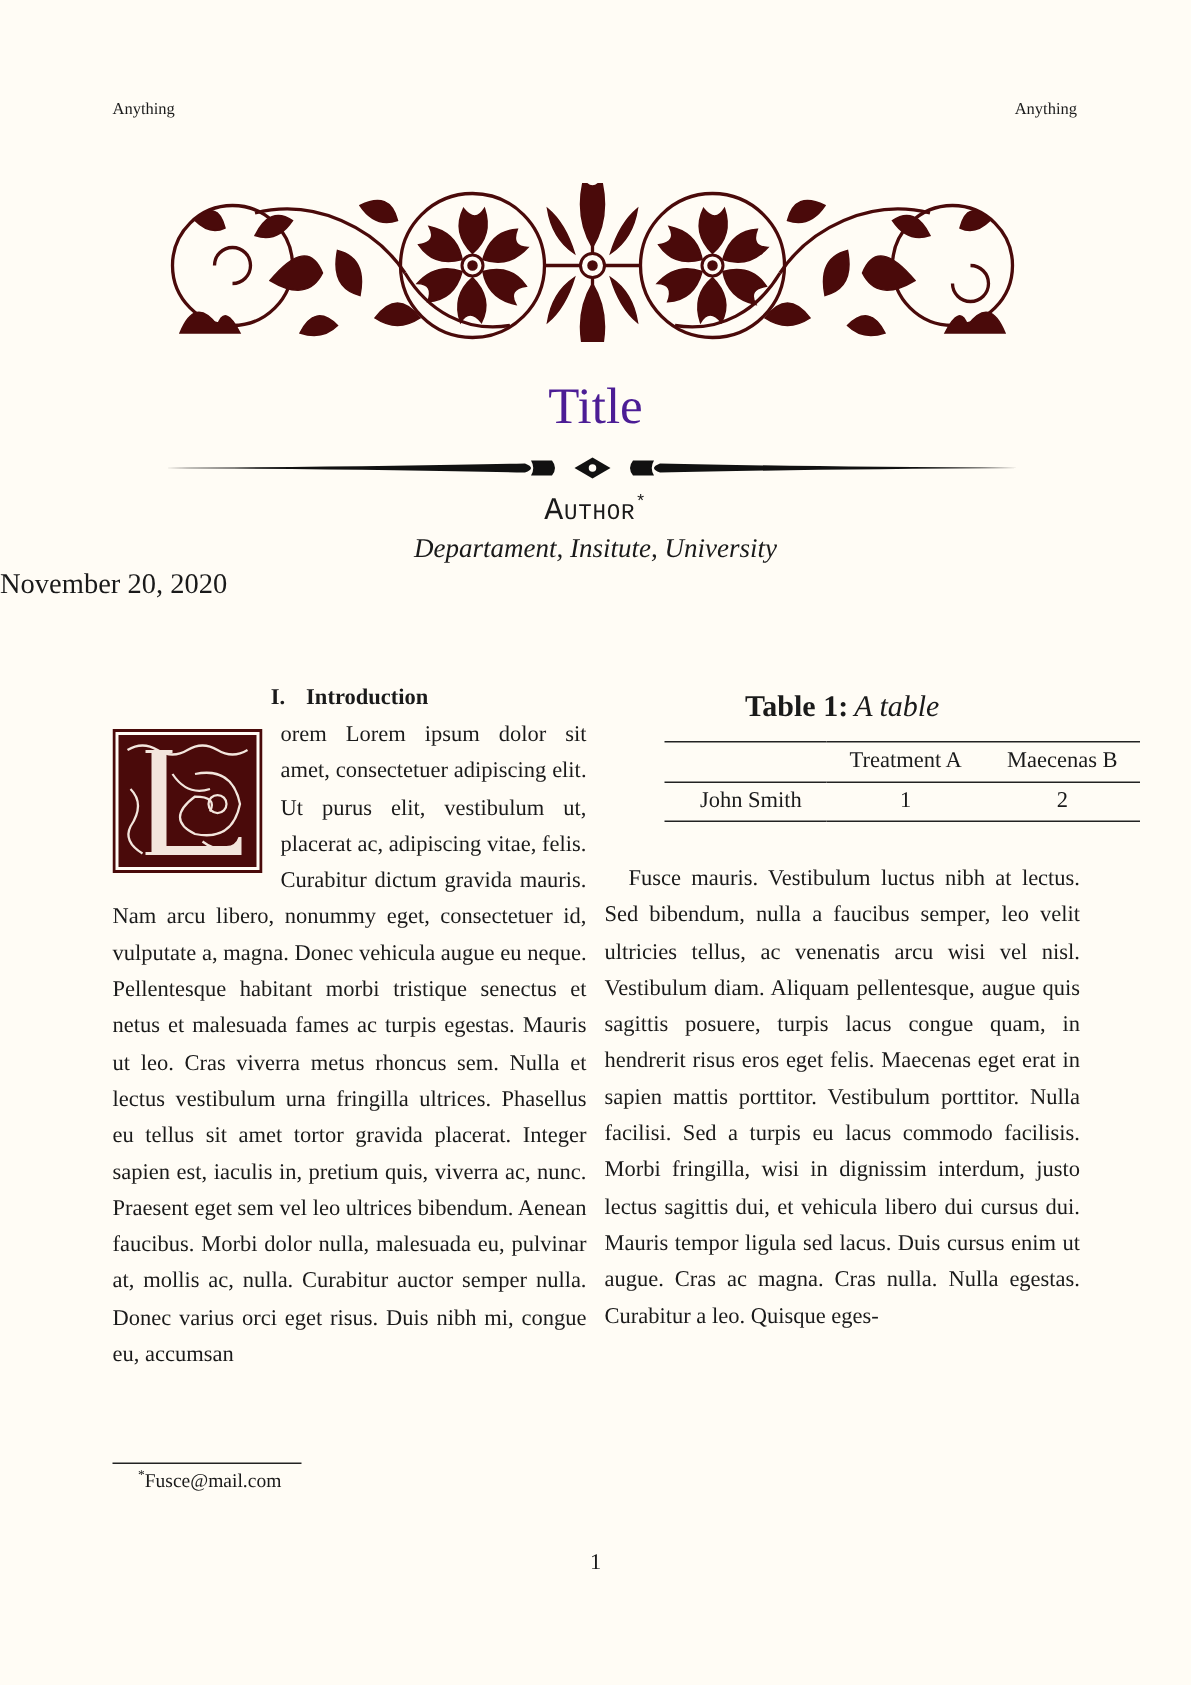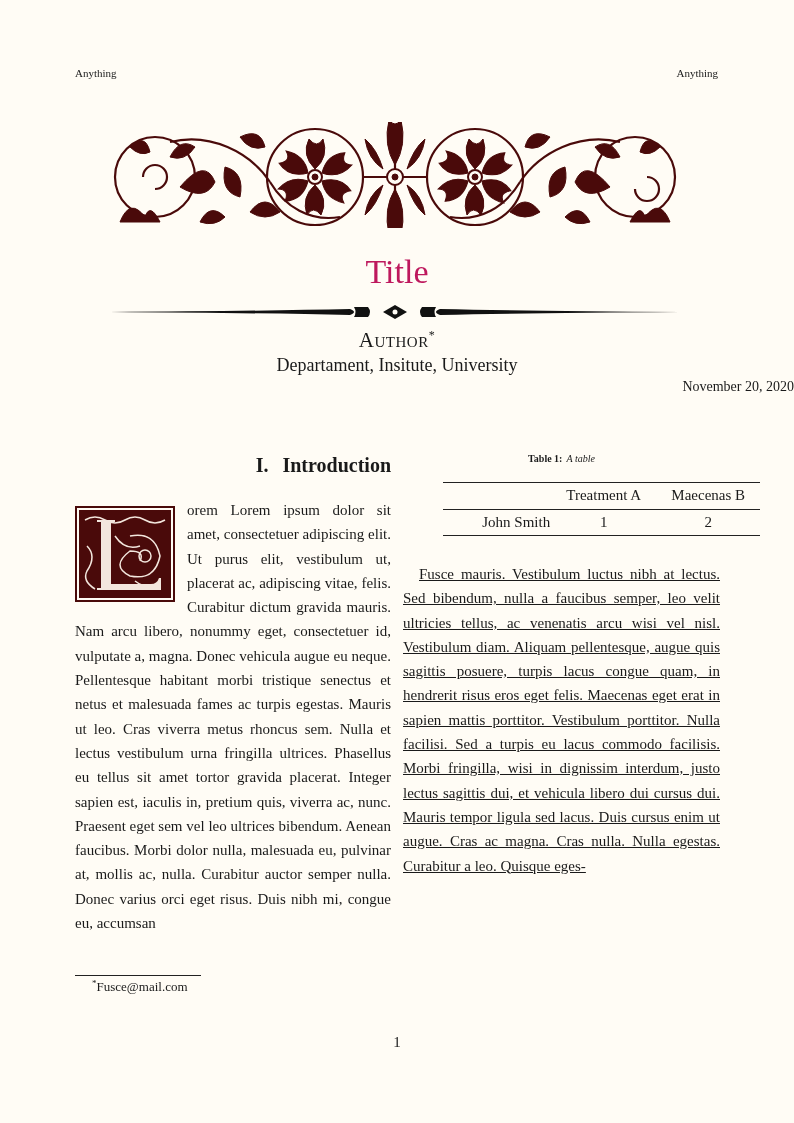--- a/index.html
+++ b/index.html
@@ -6,56 +6,56 @@
   body {
     width: 794px; height: 1123px; background: #fffcf5; position: relative; overflow: hidden;
     font-family: "DejaVu Serif", "Liberation Serif", serif; color: #1a1a1a;
   }
   .hdr { position: absolute; top: 67px; font-family: "Liberation Serif", serif; font-size: 11px; }
   .hdr.left { left: 75px; }
   .hdr.right { right: 76px; }
 
   .ornament { position: absolute; left: 110px; top: 122px; width: 570px; height: 106px; }
   .title { position: absolute; left: 0; right: 0; top: 253px; text-align: center;
-    font-family: "Liberation Serif", serif; font-size: 34px; color: #be185d; }
+    font-family: "Liberation Serif", serif; font-size: 34px; color: #4c1d95; }
   .divider { position: absolute; left: 110px; top: 302px; width: 570px; height: 20px; }
   .author { position: absolute; left: 0; right: 0; top: 328px; text-align: center;
-    font-family: Liberation Serif, serif; font-size: 21px; font-variant: small-caps; letter-spacing: 0.5px; }
+    font-family: Liberation Mono, monospace; font-size: 21px; font-variant: small-caps; letter-spacing: 0.5px; }
   .author sup { font-size: 12px; }
   .affil { position: absolute; left: 0; right: 0; top: 355px; text-align: center;
-    font-family: "Liberation Serif", serif; font-size: 18px; }
-  .date { position: absolute; left: 0; right: 0; top: 379px; text-align: right;
-    font-family: "Liberation Serif", serif; font-size: 14px; }
+    font-family: "Liberation Serif", serif; font-style: italic; font-size: 18px; }
+  .date { position: absolute; left: 0; right: 0; top: 379px; text-align: left;
+    font-family: "Liberation Serif", serif; font-size: 19px; }
 
   .col { position: absolute; font-family: "Liberation Serif", serif; font-size: 15px; line-height: 24.3px; text-align: justify; }
   .col.left { left: 75px; width: 316px; top: 450px; }
   .col.right { left: 403px; width: 317px; top: 449px; }
 
-  .sec-head { text-align: right; font-weight: bold; font-size: 20px; margin: 2px 0 20px 0; line-height: 26px; }
+  .sec-head { text-align: center; font-weight: bold; font-size: 15px; margin: 2px 0 0 0; line-height: 26px; }
   .sec-head .num { margin-right: 14px; }
 
   .dropcap { float: left; width: 100px; height: 96px; margin: 8px 12px 0 0; }
   .para { margin: 0; hyphens: auto; }
   .indent { text-indent: 16px; }
 
   .footrule { position: absolute; left: 75px; top: 975px; width: 126px; border-top: 1px solid #222; }
   .footnote { position: absolute; left: 92px; top: 978px; font-family: "Liberation Serif", serif; font-size: 13px; }
   .footnote sup { font-size: 9px; }
 
-  .tbl-cap { text-align: center; font-size: 10px; margin: 1px 0 14px 0; line-height: 18px; }
+  .tbl-cap { text-align: center; font-size: 20px; margin: 13px 0 14px 0; line-height: 18px; }
   .tbl-cap b { margin-right: 4px; }
   table { width: 100%; border-collapse: collapse; font-size: 15px; line-height: 19.5px; margin-left: 40px; }
   table th { font-weight: normal; padding: 3px 0 3px 0; }
   thead tr { border-top: 1.5px solid #222; border-bottom: 1px solid #222; }
   tbody tr:last-child { border-bottom: 1.5px solid #222; }
   tbody tr:first-child td { padding-top: 3px; }
   tbody tr:last-child td { padding-bottom: 3px; }
-  td.name { text-align: right; padding-left: 8px; }
+  td.name { text-align: center; padding-left: 8px; }
   td.c, th.c { text-align: center; }
-  .after-table { margin-top: 26px; text-decoration: underline; }
+  .after-table { margin-top: 26px; }
 
   .pagenum { position: absolute; left: 0; right: 0; top: 1034px; text-align: center;
     font-family: "Liberation Serif", serif; font-size: 15px; }
 </style>
 </head>
 <body>
 
 <div class="hdr left">Anything</div>
 <div class="hdr right">Anything</div>
 

